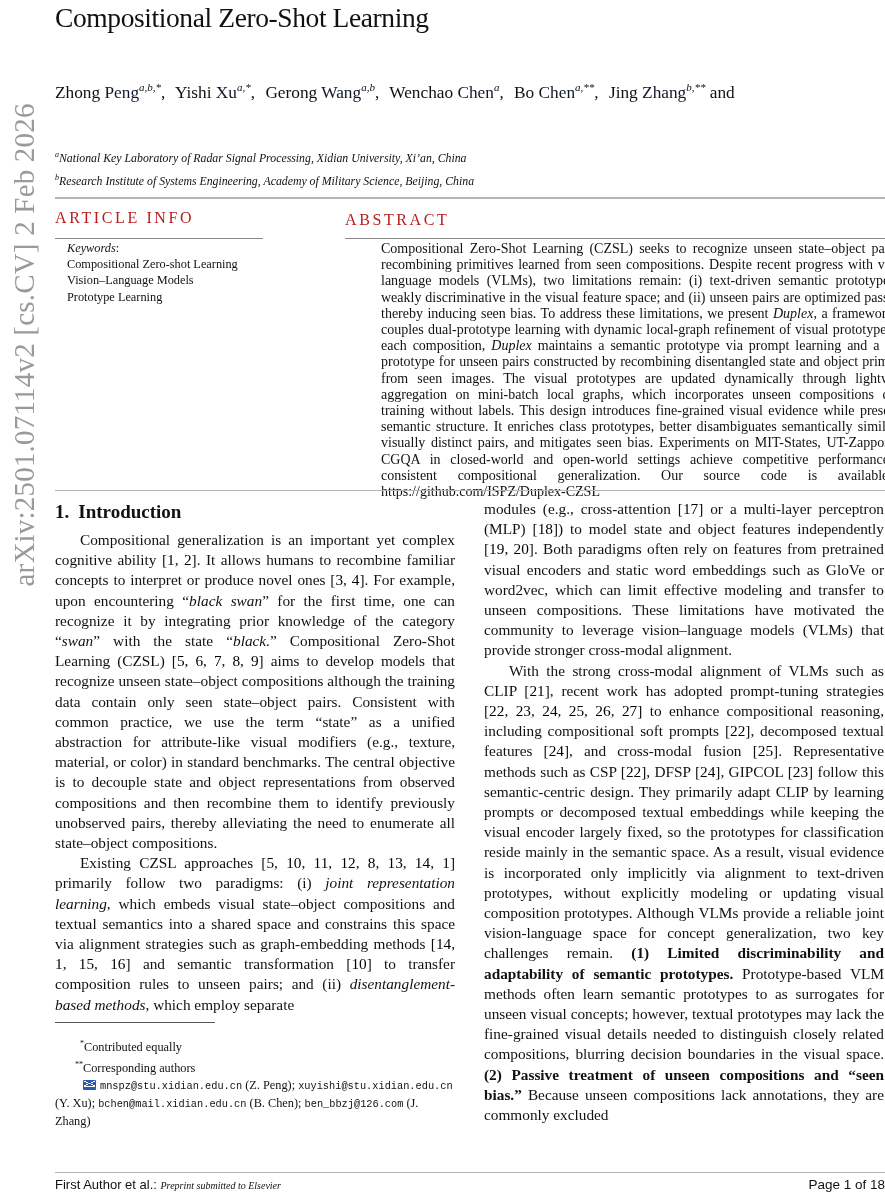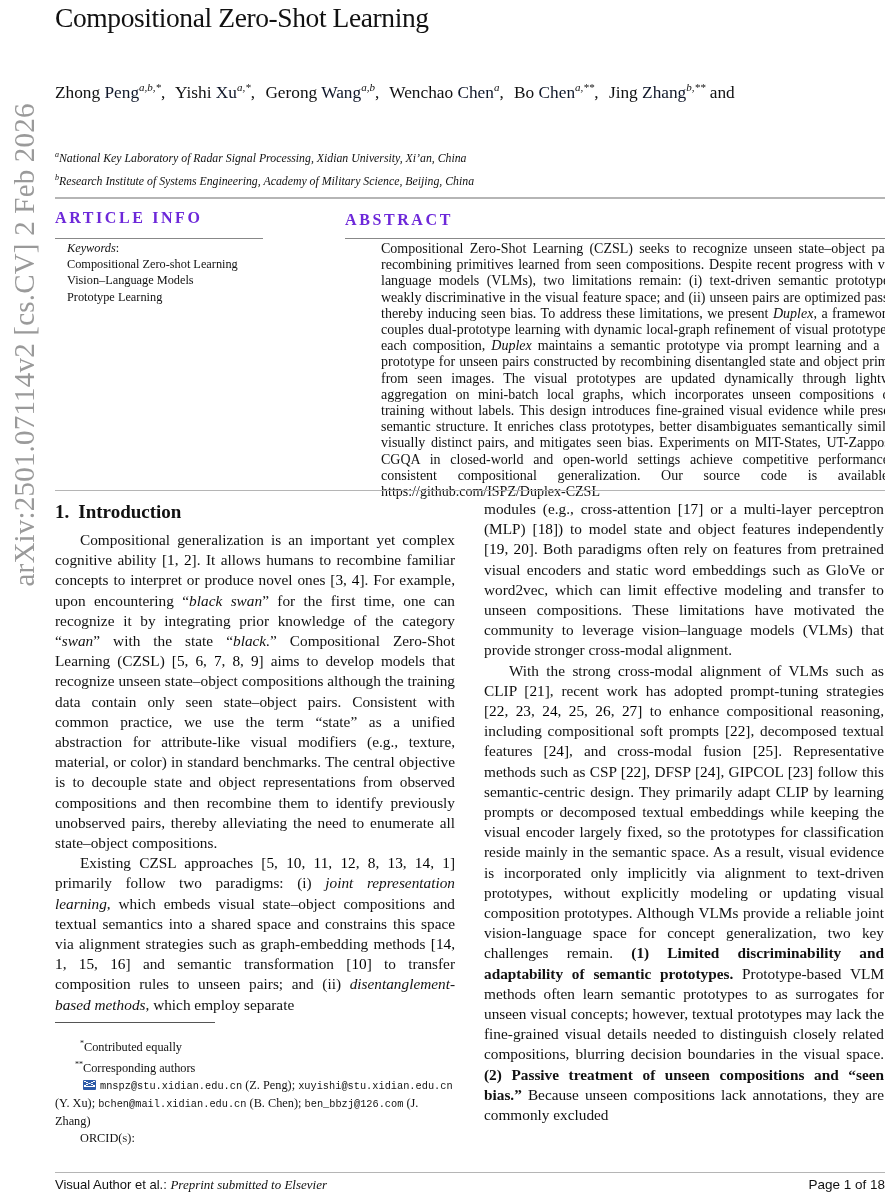--- a/index.html
+++ b/index.html
@@ -32,21 +32,21 @@
     .authors .sep { margin-right: 6px; }
     .affils {
       position: absolute; left: 55px; top: 145px; width: 800px;
       font-size: 11.8px; line-height: 19px; font-style: italic;
     }
     .affils sup { font-size: 8px; }
     .rule-top {
       position: absolute; left: 55px; top: 197px; width: 830px; height: 2px; background: #b5b5b5;
     }
     .sec-head {
-      position: absolute; font-size: 16px; letter-spacing: 2.6px; color: #6d28d9; font-weight: bold;
+      position: absolute; font-size: 16px; letter-spacing: 2.6px; color: #b91c1c;
     }
     .ai-head { left: 55px; top: 209px; }
     .ab-head { left: 345px; top: 211px; }
     .ai-rule { position: absolute; left: 55px; top: 238px; width: 208px; height: 1px; background: #888; }
     .ab-rule { position: absolute; left: 345px; top: 238px; width: 540px; height: 1px; background: #888; }
     .keywords {
       position: absolute; left: 55px; top: 240px; width: 240px;
       font-size: 12.3px; line-height: 16.2px; margin-left: 12px;
     }
     .keywords .kw-label { font-style: italic; }
@@ -88,21 +88,21 @@
       border-bottom: 1px solid #fff; transform: skewY(0deg);
       background: linear-gradient(155deg, transparent 45%, #fff 46%, #fff 54%, transparent 55%),
                   linear-gradient(25deg, transparent 45%, #fff 46%, #fff 54%, transparent 55%);
     }
     .footnotes .orcid { font-variant: small-caps; padding-left: 25px; }
     .rule-foot { position: absolute; left: 55px; top: 1172px; width: 830px; height: 1px; background: #b5b5b5; }
     .footer-left {
       position: absolute; left: 55px; top: 1177px; font-size: 13px;
       font-family: "Liberation Sans", "DejaVu Sans", sans-serif;
     }
-    .footer-left i { font-family: "Liberation Serif", serif; font-style: italic; font-size: 13px; }
+    .footer-left i { font-family: "Liberation Serif", serif; font-style: italic; font-size: 10px; }
     .footer-right {
       position: absolute; right: 0px; top: 1177px; font-size: 13.5px;
       font-family: "Liberation Sans", "DejaVu Sans", sans-serif;
     }
   </style>
 </head>
 <body>
 
 <div class="watermark">
   <span>arXiv:2501.07114v2  [cs.CV]  2 Feb 2026</span>
@@ -159,20 +159,19 @@
   <p class="indent rich">With the strong cross-modal alignment of VLMs such as CLIP [<span class="cite">21</span>], recent work has adopted prompt-tuning strategies [<span class="cite">22</span>, <span class="cite">23</span>, <span class="cite">24</span>, <span class="cite">25</span>, <span class="cite">26</span>, <span class="cite">27</span>] to enhance compositional reasoning, including compositional soft prompts [<span class="cite">22</span>], decomposed textual features [<span class="cite">24</span>], and cross-modal fusion [<span class="cite">25</span>]. Representative methods such as CSP [<span class="cite">22</span>], DFSP [<span class="cite">24</span>], GIPCOL [<span class="cite">23</span>] follow this semantic-centric design. They primarily adapt CLIP by learning prompts or decomposed textual embeddings while keeping the visual encoder largely fixed, so the prototypes for classification reside mainly in the semantic space. As a result, visual evidence is incorporated only implicitly via alignment to text-driven prototypes, without explicitly modeling or updating visual composition prototypes. Although VLMs provide a reliable joint vision-language space for concept generalization, two key challenges remain. <b>(1) Limited discriminability and adaptability of semantic prototypes.</b> Prototype-based VLM methods often learn semantic prototypes to as surrogates for unseen visual concepts; however, textual prototypes may lack the fine-grained visual details needed to distinguish closely related compositions, blurring decision boundaries in the visual space. <b>(2) Passive treatment of unseen compositions and “seen bias.”</b> Because unseen compositions lack annotations, they are commonly excluded</p>
 </div>
 
 <div class="fn-rule"></div>
 <div class="footnotes">
   <div class="fn"><sup>*</sup><span>Contributed equally</span></div>
   <div class="fn2"><sup>**</sup><span>Corresponding authors</span></div>
   <div style="text-indent:28px;">
     <span class="mail-icon"></span><span class="mono">mnspz@stu.xidian.edu.cn</span><span> (Z. Peng); </span><span class="mono">xuyishi@stu.xidian.edu.cn</span><span> (Y. Xu); </span><span class="mono">bchen@mail.xidian.edu.cn</span><span> (B. Chen); </span><span class="mono">ben_bbzj@126.com</span><span> (J. Zhang)</span>
   </div>
-  <div class="orcid">ORCID(s):</div>
 </div>
 
 <div class="rule-foot"></div>
 <div class="footer-left">
-  <span>Visual Author et al.: </span><i>Preprint submitted to Elsevier</i>
+  <span>First Author et al.: </span><i>Preprint submitted to Elsevier</i>
 </div>
 <div class="footer-right">Page 1 of 18</div>
 
 </body></html>

